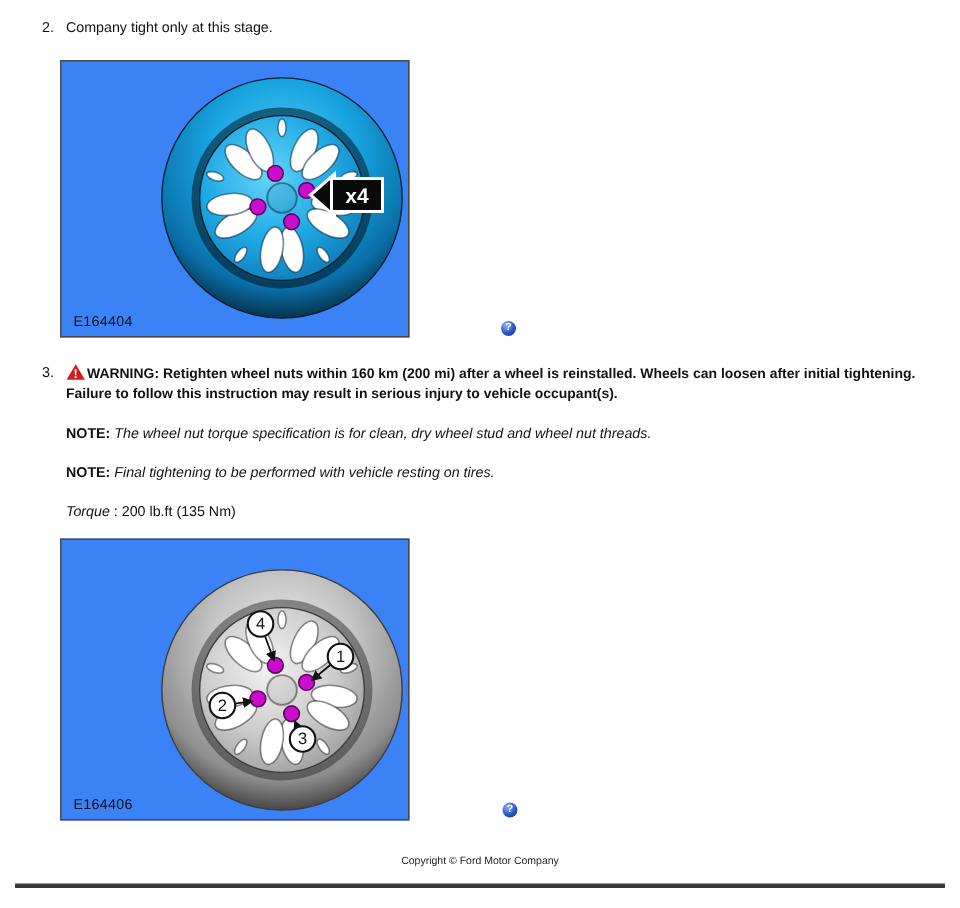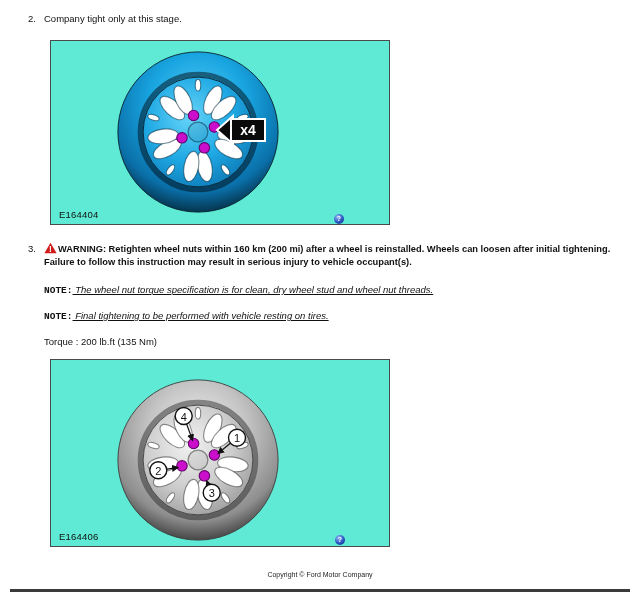--- a/index.html
+++ b/index.html
@@ -4,44 +4,44 @@
 <style>
   html,body{margin:0;padding:0;background:#fff;}
   #page{position:relative;width:640px;height:605px;background:#fff;overflow:hidden;
         font-family:"Liberation Sans","DejaVu Sans",sans-serif;color:#111;}
 
   .list-num{position:absolute;left:28px;width:16px;font-size:9.5px;}
   .step2-text{position:absolute;left:44px;top:13px;font-size:9.5px;}
   #step2-num{top:13px;}
   #step3-num{top:243px;}
 
-  .figure{position:absolute;left:50px;width:340px;border:1px solid #4a4a4a;background:#5eead4;box-sizing:border-box;}
+  .figure{position:absolute;left:40px;width:233px;border:1px solid #4a4a4a;background:#3b82f6;box-sizing:border-box;}
   #figure1{top:40px;height:185px;}
   #figure2{top:359px;height:188px;}
   .wheel{position:absolute;left:57px;width:180px;height:180px;}
   #wheel1{top:1px;}
   #wheel2{top:10px;}
   .overlay{position:absolute;left:0;top:0;pointer-events:none;}
   .fig-label{position:absolute;left:8px;bottom:4px;font-size:9.5px;color:#111;letter-spacing:.2px;}
 
   .help-icon{position:absolute;width:10px;height:10px;border-radius:50%;
     background:radial-gradient(circle at 35% 28%, #8fb4f2, var(--help-bg,#2B55C4) 55%, #14306e);
     color:#fff;font-size:7px;font-weight:bold;line-height:10px;text-align:center;cursor:pointer;}
   #help1{left:334px;top:214px;}
   #help2{left:335px;top:535px;}
 
   .warn-para{position:absolute;left:44px;top:242px;width:594px;font-size:9.3px;font-weight:bold;line-height:12.5px;}
   .warn-tri{display:inline-block;vertical-align:-2px;margin-right:1px;}
   .note-line{position:absolute;left:44px;width:560px;font-size:9.5px;}
-  .note-label{font-weight:bold;font-style:normal;font-family:Liberation Mono, monospace;}
-  .note-italic{font-style:italic;text-decoration:underline;}
+  .note-label{font-weight:bold;font-style:normal;}
+  .note-italic{font-style:italic;}
   #note1{top:284px;}
   #note2{top:310px;}
   #torque{top:336px;}
-  .torque-label{margin-top:37px;}
+  .torque-label{font-style:italic;margin-top:37px;}
 
   .footer-copy{position:absolute;left:0;top:571px;width:640px;text-align:center;font-size:7px;color:#222;}
   .footer-rule{position:absolute;left:10px;top:589px;width:620px;height:2.5px;background:#3a3a3a;}
 
   .badge-text{font-size:14px;font-weight:bold;fill:#fff;}
   .callout-num{font-size:11px;fill:#111;}
 </style>
 </head>
 <body>
 

